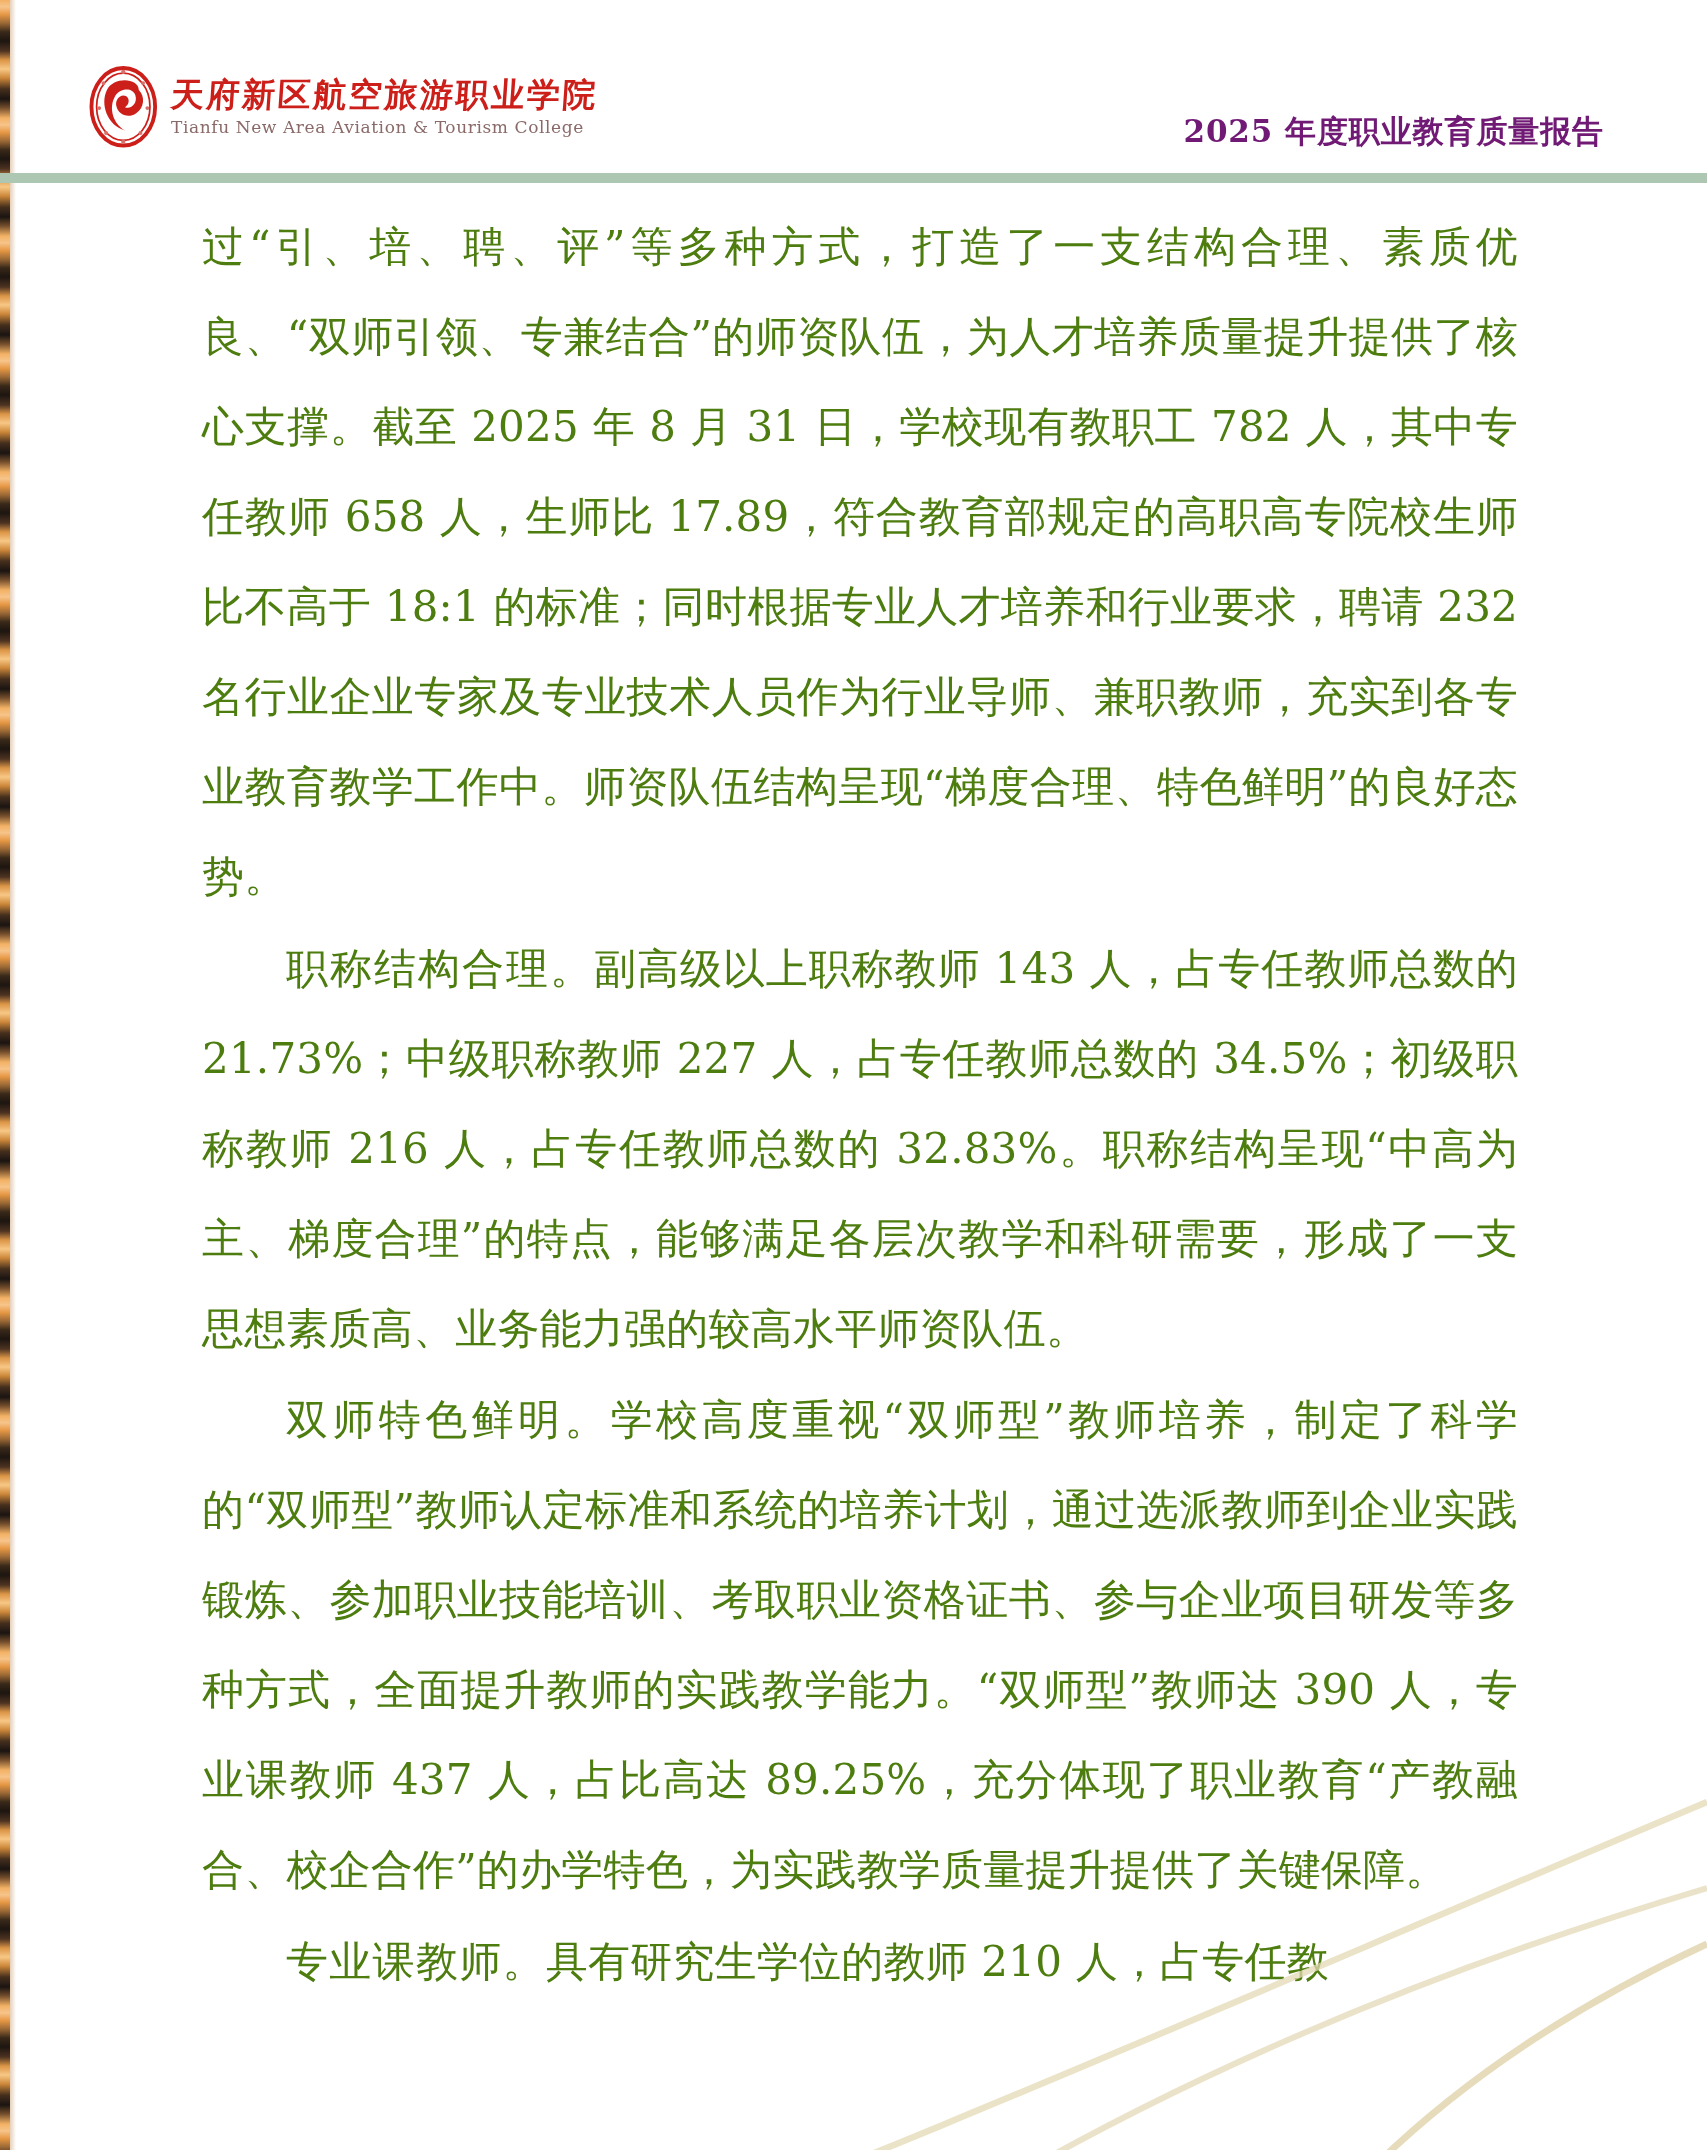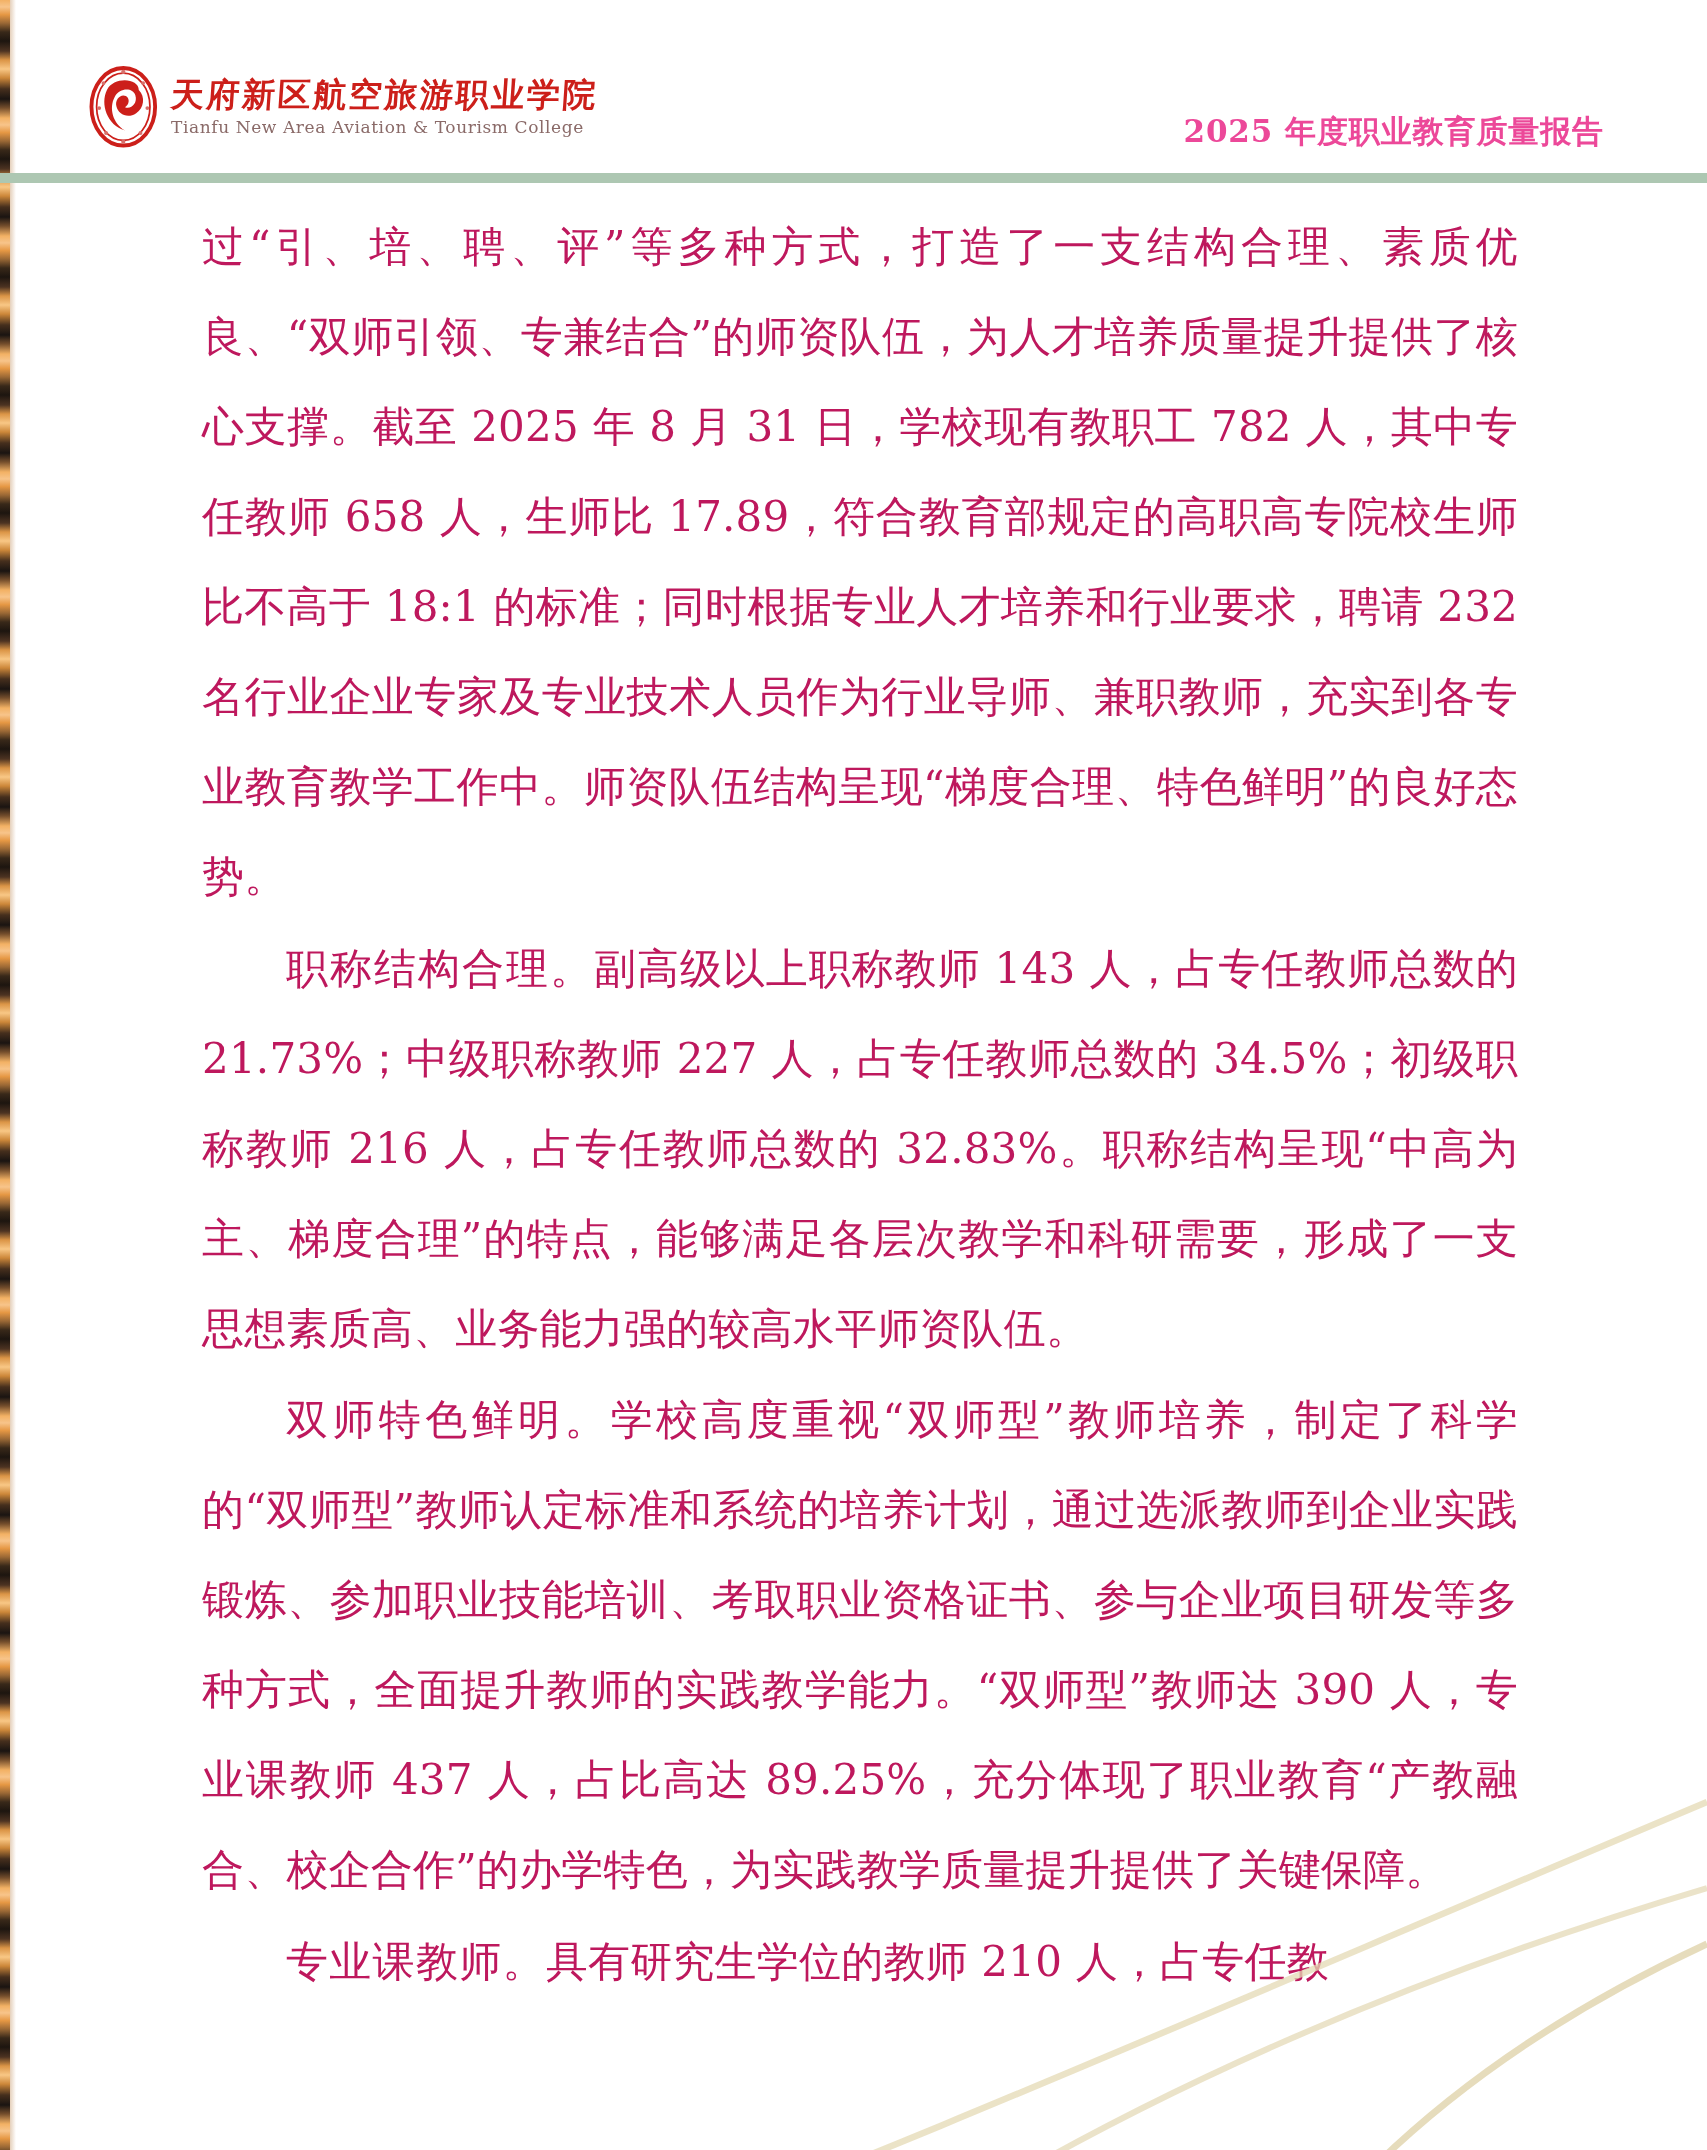--- a/index.html
+++ b/index.html
@@ -104,21 +104,21 @@
     margin-top: 3.4px;
     white-space: nowrap;
   }
   .header-title {
     position: absolute;
     right: 103px;
     top: 111px;
     font-family: "DejaVu Serif", "Liberation Serif", serif;
     font-size: 31px;
     font-weight: 700;
-    color: #ec4899;
+    color: #701a75;
     letter-spacing: 0.9px;
     white-space: nowrap;
   }
   .header-rule {
     position: absolute;
     left: 0;
     top: 173px;
     width: 1707px;
     height: 9.5px;
     background: #adc7b2;
@@ -128,21 +128,21 @@
   .body {
     position: absolute;
     left: 202px;
     top: 202px;
     width: 1316px;
   }
   .para {
     font-family: "DejaVu Serif", "Liberation Serif", serif;
     font-size: 42px;
     line-height: 90px;
-    color: #be185d;
+    color: #4d7c0f;
     text-align: justify;
     text-align-last: left;
     letter-spacing: 0.2px;
     margin: 0 0 1.7px 0;
     white-space: pre-wrap;
   }
   .para.indent { text-indent: 84px; }
   .lead {
     font-weight: 400;
     letter-spacing: 1.3px;

